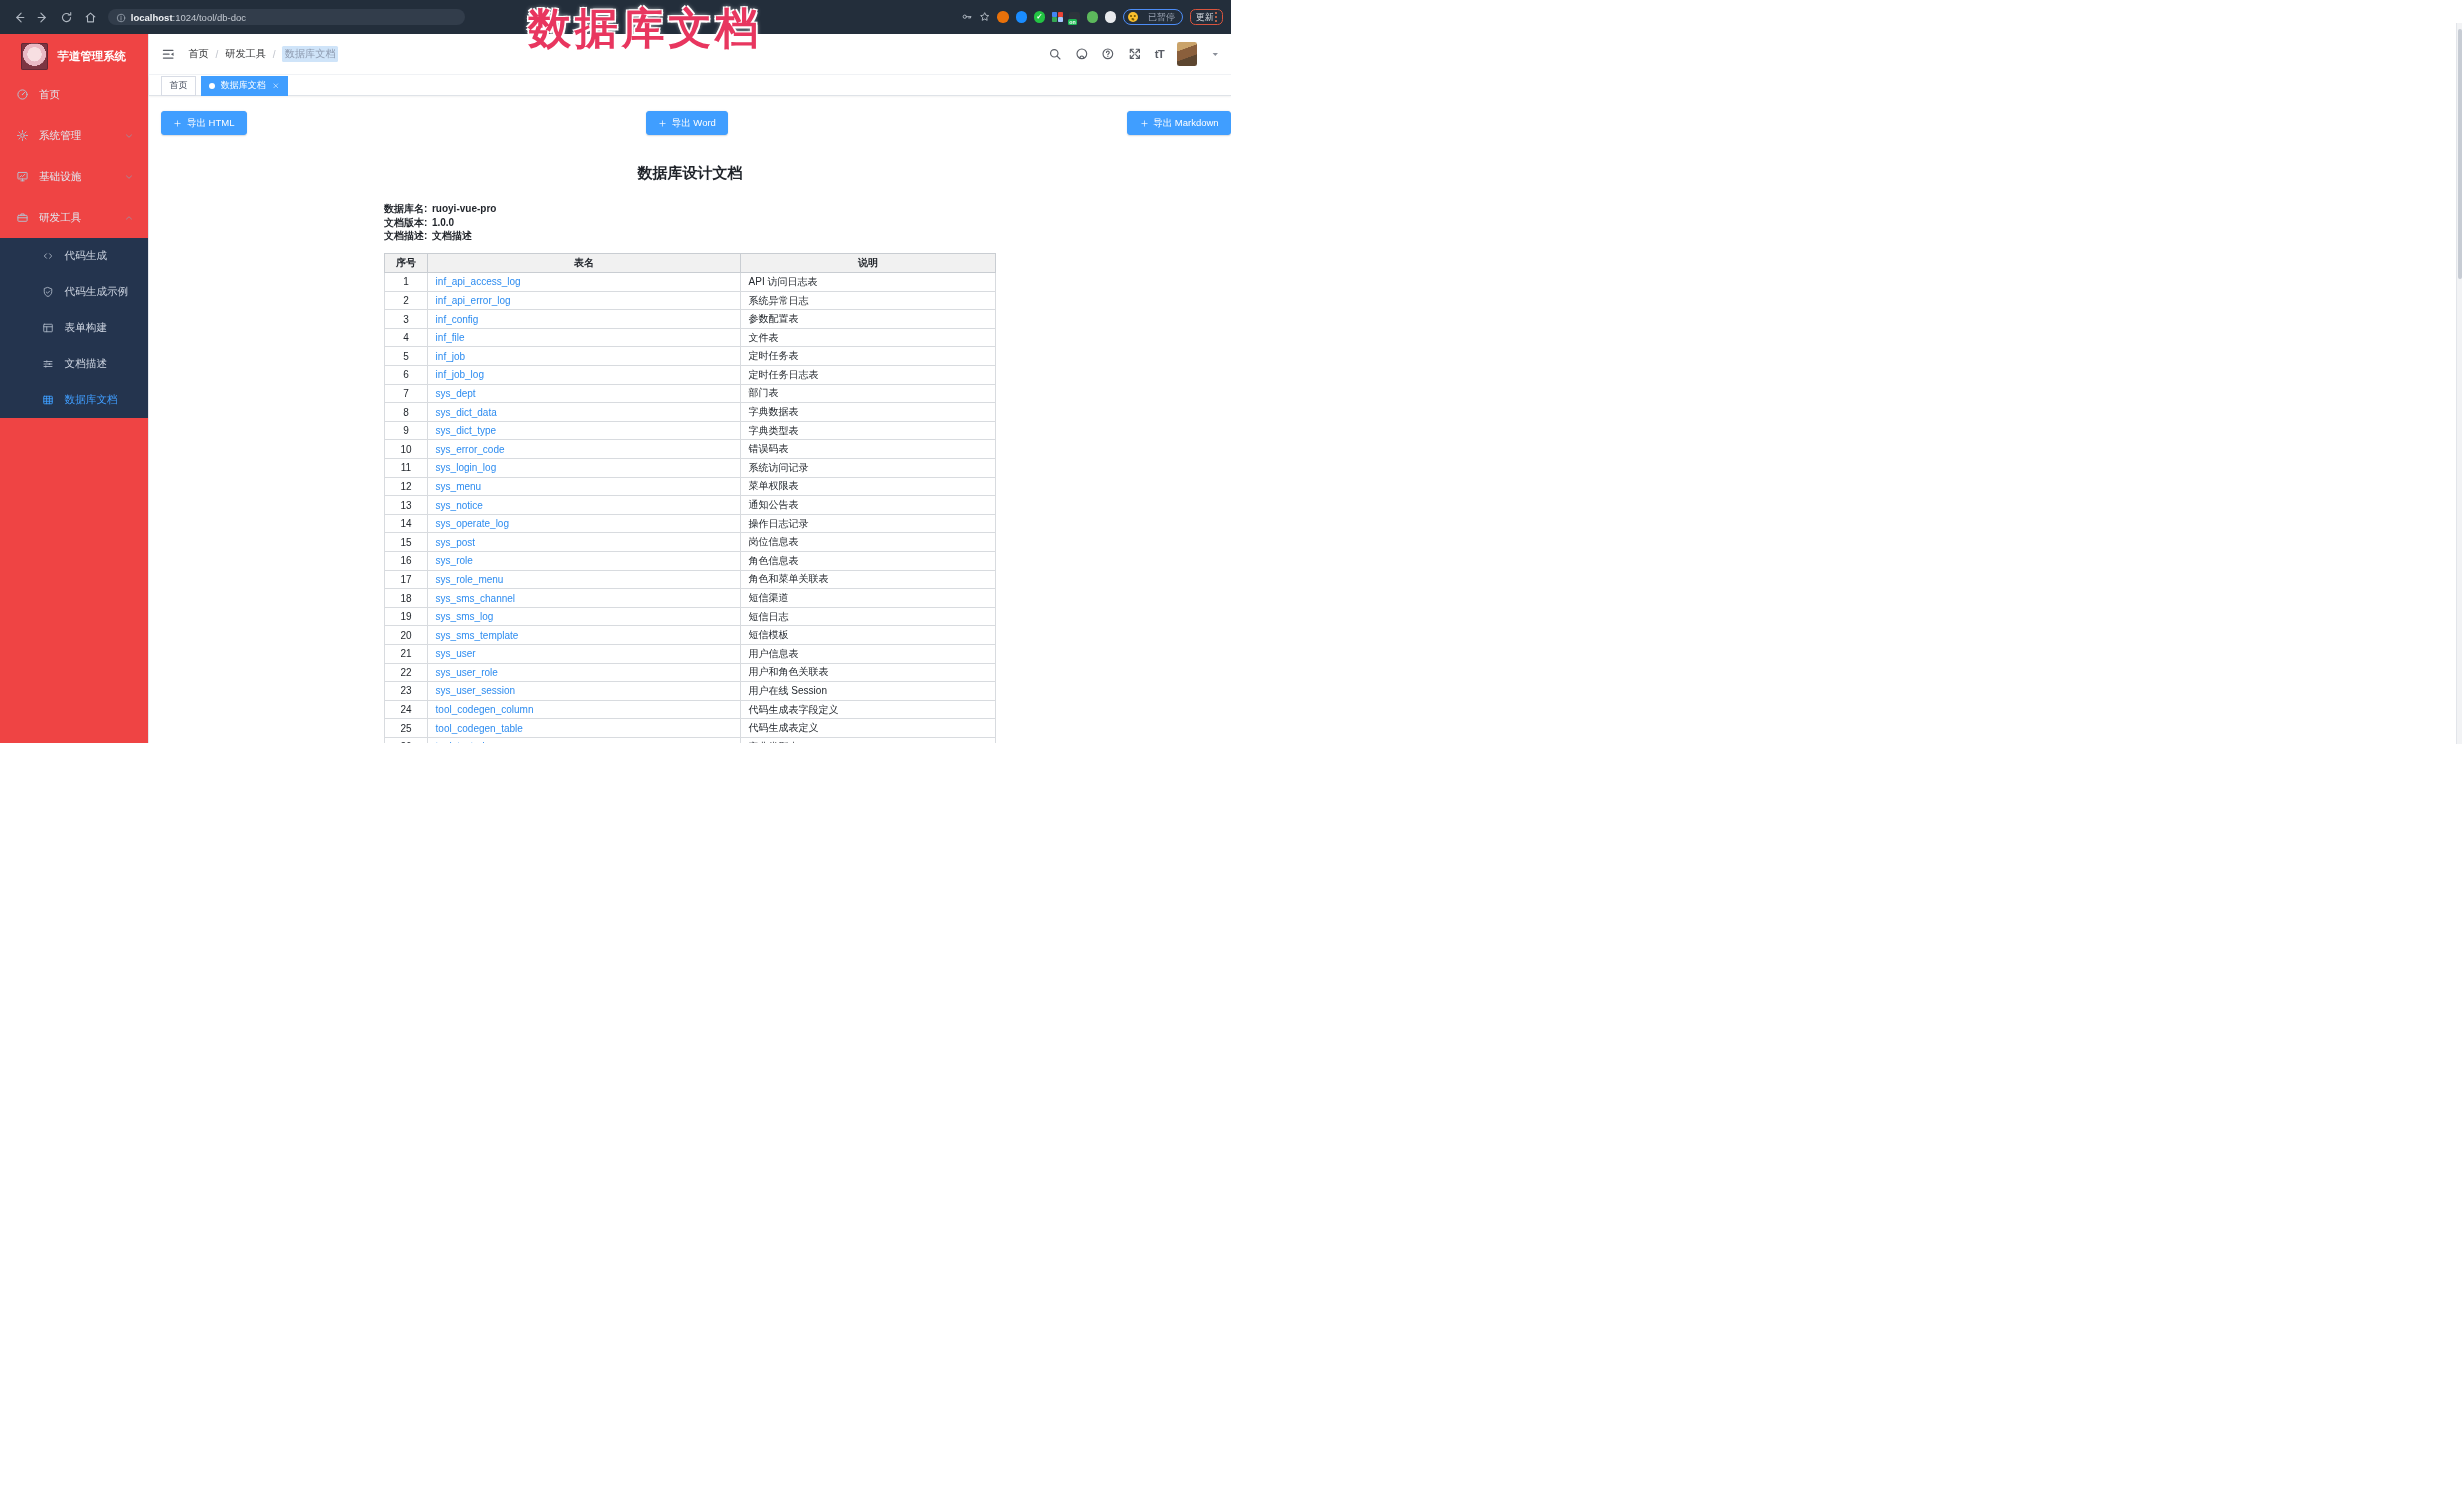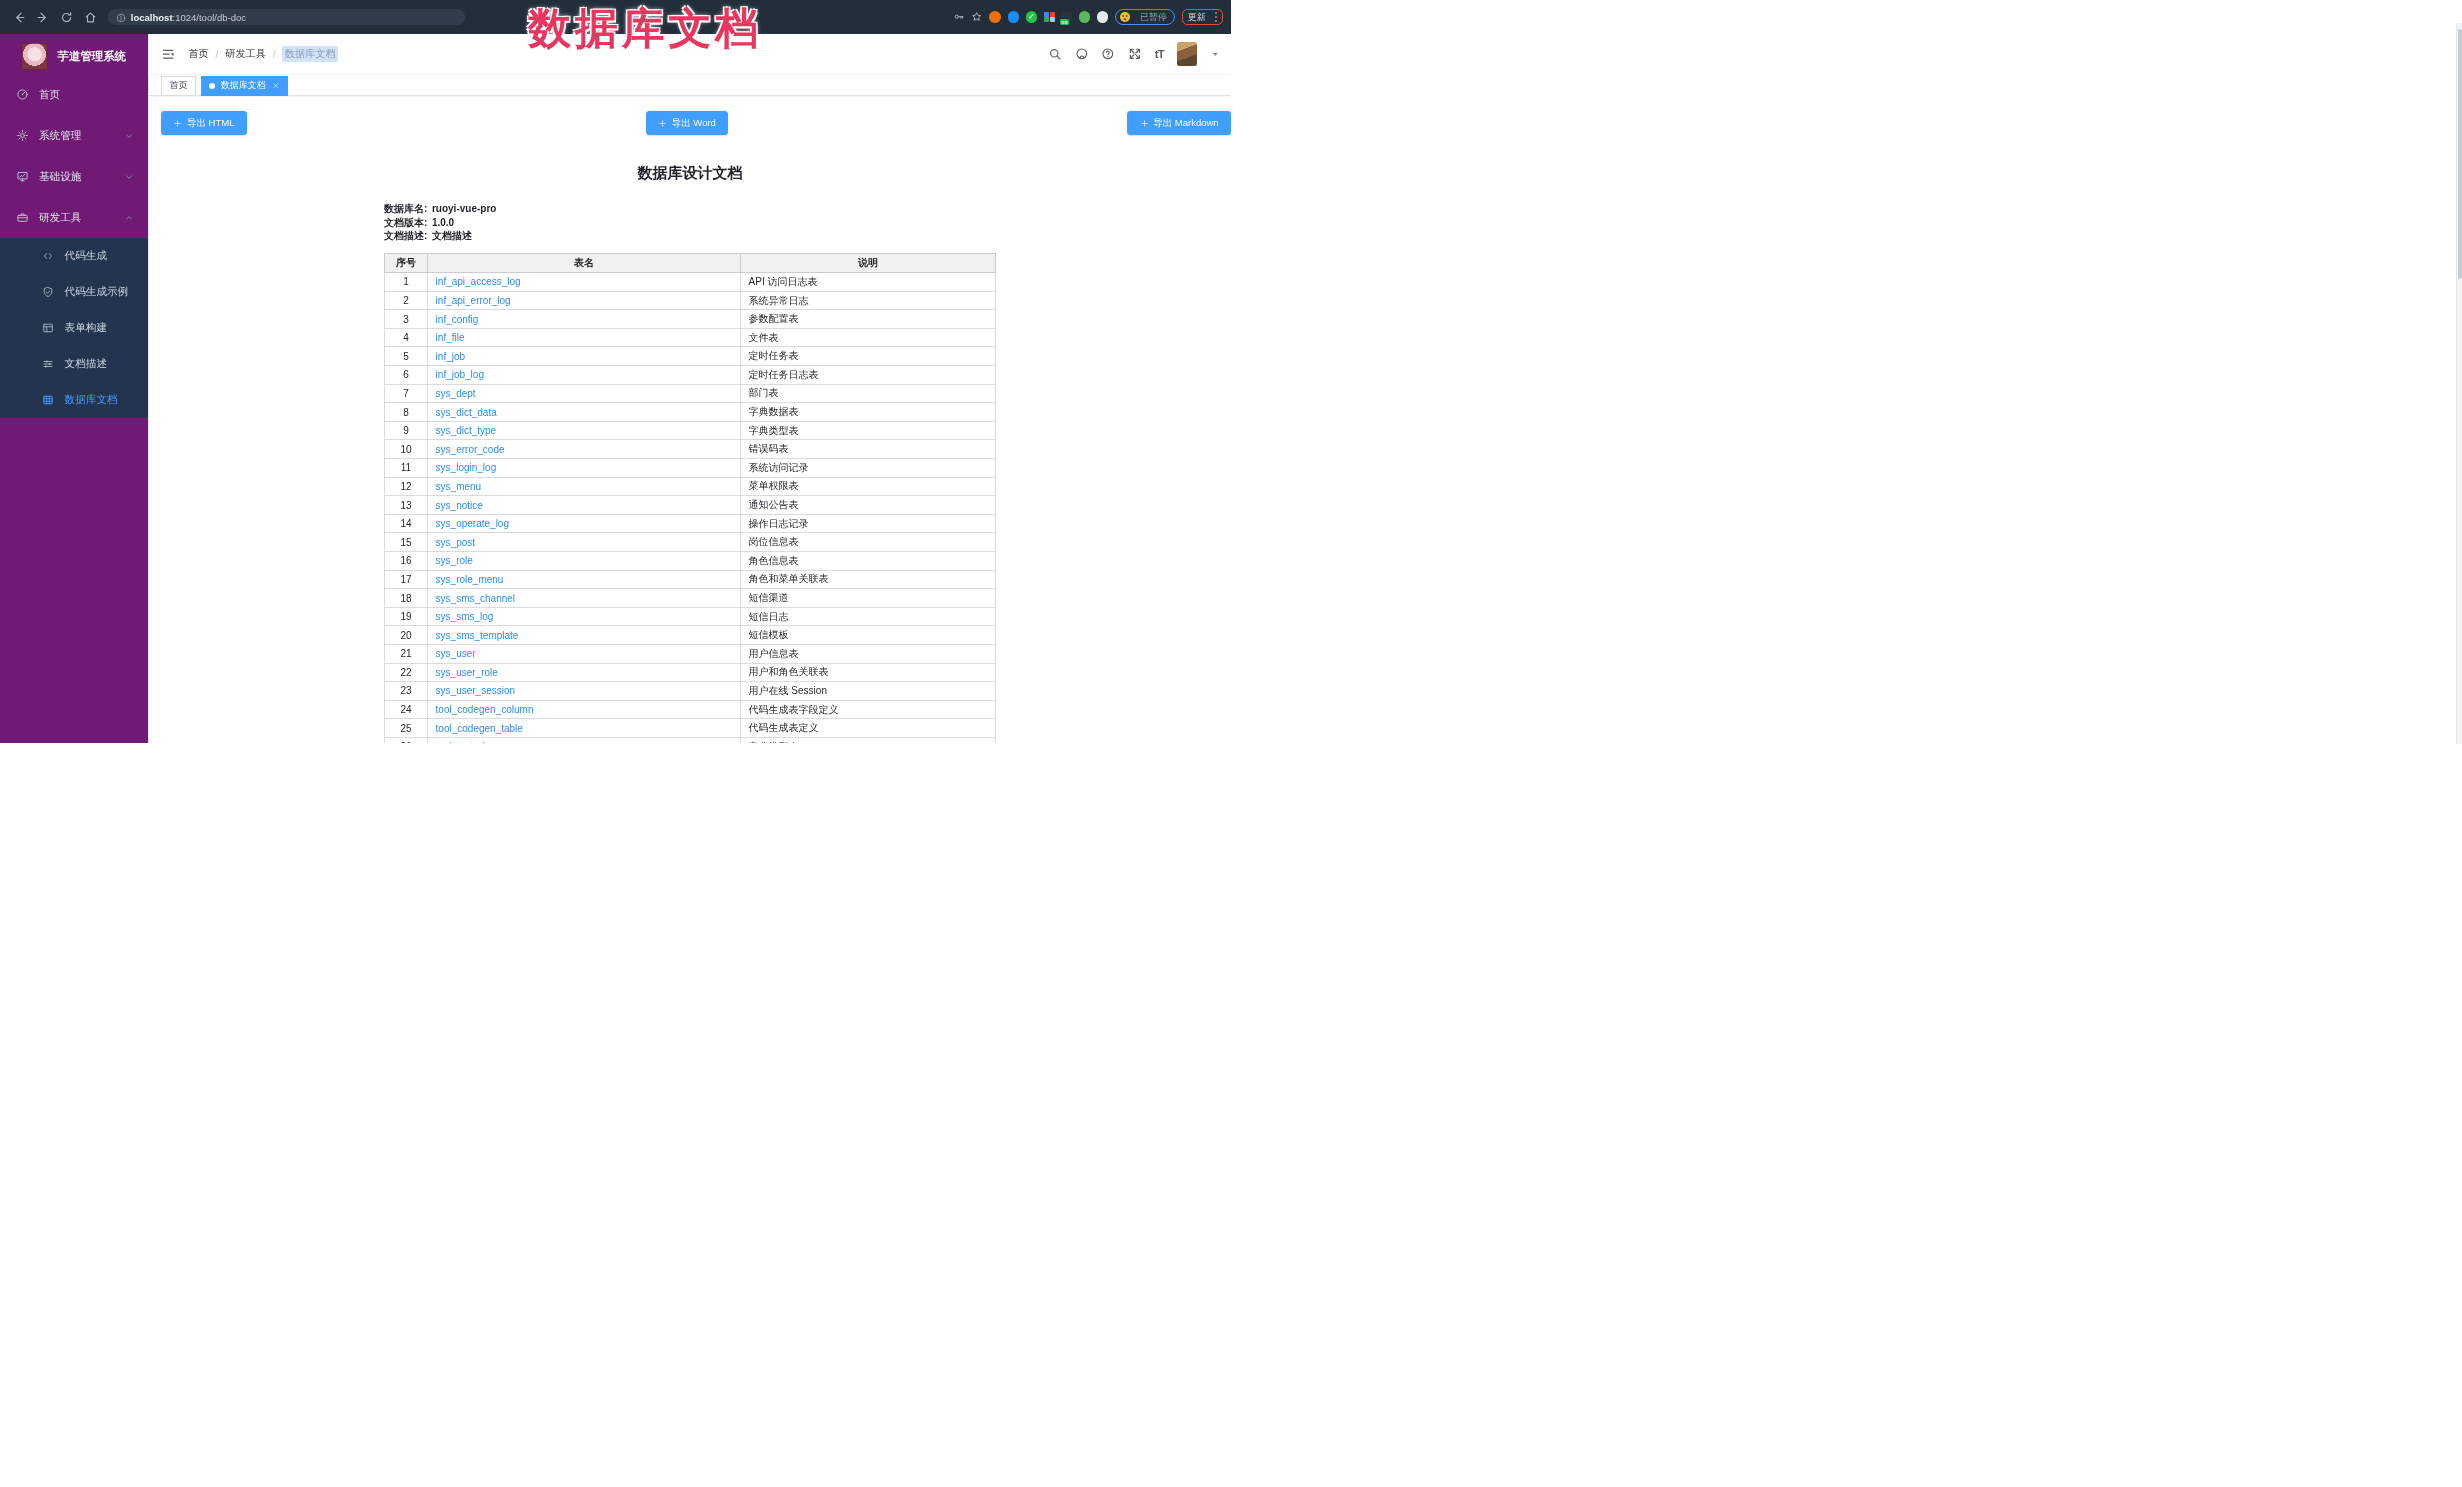--- a/index.html
+++ b/index.html
@@ -19,33 +19,33 @@
   .ext-ico { width:11.4px; height:11.4px; border-radius:50%; position:relative; flex:0 0 auto; }
   .ext-grid { width:10.6px; height:10.6px; border-radius:2.3px; display:grid; grid-template-columns:1fr 1fr; grid-template-rows:1fr 1fr; gap:0.8px; }
   .ext-grid i { border-radius:0.8px; }
   .ext-dark { width:10.6px; height:10.6px; border-radius:2.3px; background:#2d333b; position:relative; }
   .on-badge { position:absolute; left:-1.5px; bottom:-3px; background:#1db954; color:#fff; font-size:5.3px; line-height:6px; padding:0 1.5px; border-radius:1.5px; font-weight:bold; }
   .check-mark { position:absolute; inset:0; display:flex; align-items:center; justify-content:center; color:#fff; font-size:7.6px; font-weight:bold; }
   .paused-pill { display:flex; align-items:center; gap:10px; border:1.5px solid #4d8df7; border-radius:10px; height:16.7px; padding:0 6.8px 0 3.8px; }
   .smiley { width:10px; height:10px; border-radius:50%; background:#fbc02d; position:relative; }
   .smiley:after { content:""; position:absolute; left:2.3px; top:3px; width:1.5px; height:1.5px; background:#7a5c00; border-radius:50%; box-shadow:3.8px 0 0 #7a5c00, 1.5px 3px 0 #7a5c00, 2.3px 3.4px 0 #7a5c00; }
   .paused-label { font-size:9px; color:#9aa4b4; }
-  .update-btn { display:flex; align-items:center; gap:9px; border:1.5px solid #d9543e; border-radius:5.3px; height:16.7px; padding:0 5.3px; }
+  .update-btn { display:flex; align-items:center; gap:1px; border:1.5px solid #d9543e; border-radius:5.3px; height:16.7px; padding:0 5.3px; }
   .update-label { font-size:9px; color:#d7dbe0; }
   .menu-dots { display:flex; flex-direction:column; gap:1.5px; }
   .menu-dots i { width:2.3px; height:2.3px; border-radius:50%; background:#e8734f; }
 
   
   .watermark { position:absolute; top:0px; left:528px; z-index:50; font-size:43px; font-weight:bold; letter-spacing:3.8px; color:#e8365f; pointer-events:none;
     text-shadow:-1.5px -1.5px 0 #fff, 1.5px -1.5px 0 #fff, -1.5px 1.5px 0 #fff, 1.5px 1.5px 0 #fff, 0 0 5.3px #ffffff; }
 
   
   .app { display:flex; height:721px; position:relative; }
 
-  .sidebar { width:148px; background:#701a75; flex:0 0 auto; color:#dde3ec; }
+  .sidebar { width:148px; background:#ef4444; flex:0 0 auto; color:#dde3ec; }
   .logo-row { height:38px; display:flex; align-items:center; padding:7.6px 0 0 21px; }
   .logo-avatar { width:26.6px; height:27px; border-radius:2.3px; background:radial-gradient(circle at 50% 42%, #f7dfe2 0 34%, #e9b9c4 35% 55%, #7c3542 56% 100%); box-shadow:inset 0 0 0 0.8px #5b2430; flex:0 0 auto; }
   .logo-title { margin-left:10px; font-size:11.4px; font-weight:bold; color:#ffffff; white-space:nowrap; }
   .menu { margin-top:2.3px; }
   .menu-item { height:41px; display:flex; align-items:center; padding:0 13.7px 0 16px; cursor:pointer; font-size:10.6px; }
   .menu-item .m-ico { width:13px; height:13px; color:#b6c0cf; flex:0 0 auto; }
   .menu-item .m-ico svg { width:100%; height:100%; }
   .menu-item .m-label { margin-left:10px; color:#e1e6ee; }
   .menu-item .m-chev { margin-left:auto; width:10px; height:10px; color:#8f9bae; }
   .menu-item .m-chev svg { width:100%; height:100%; }

